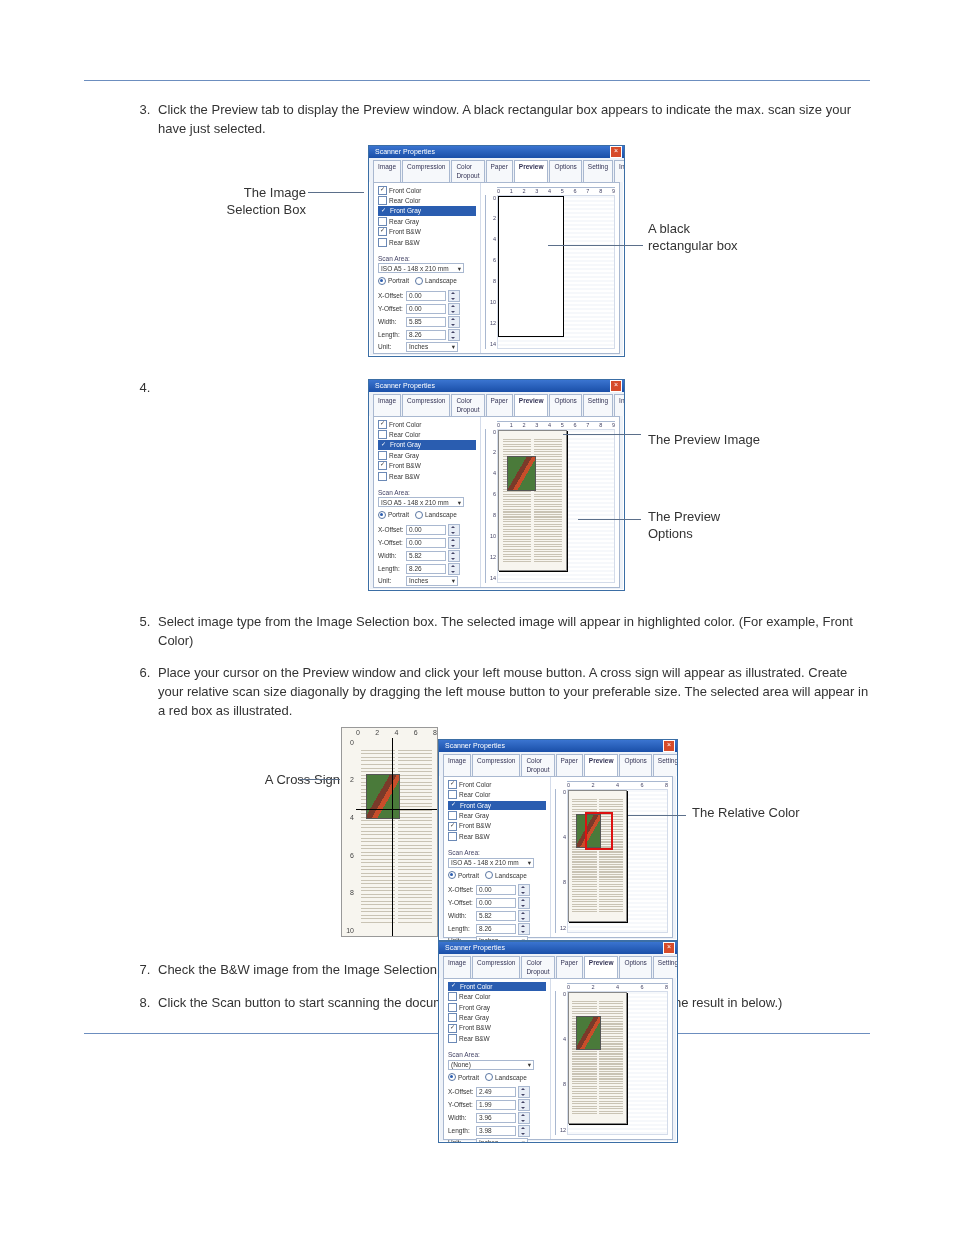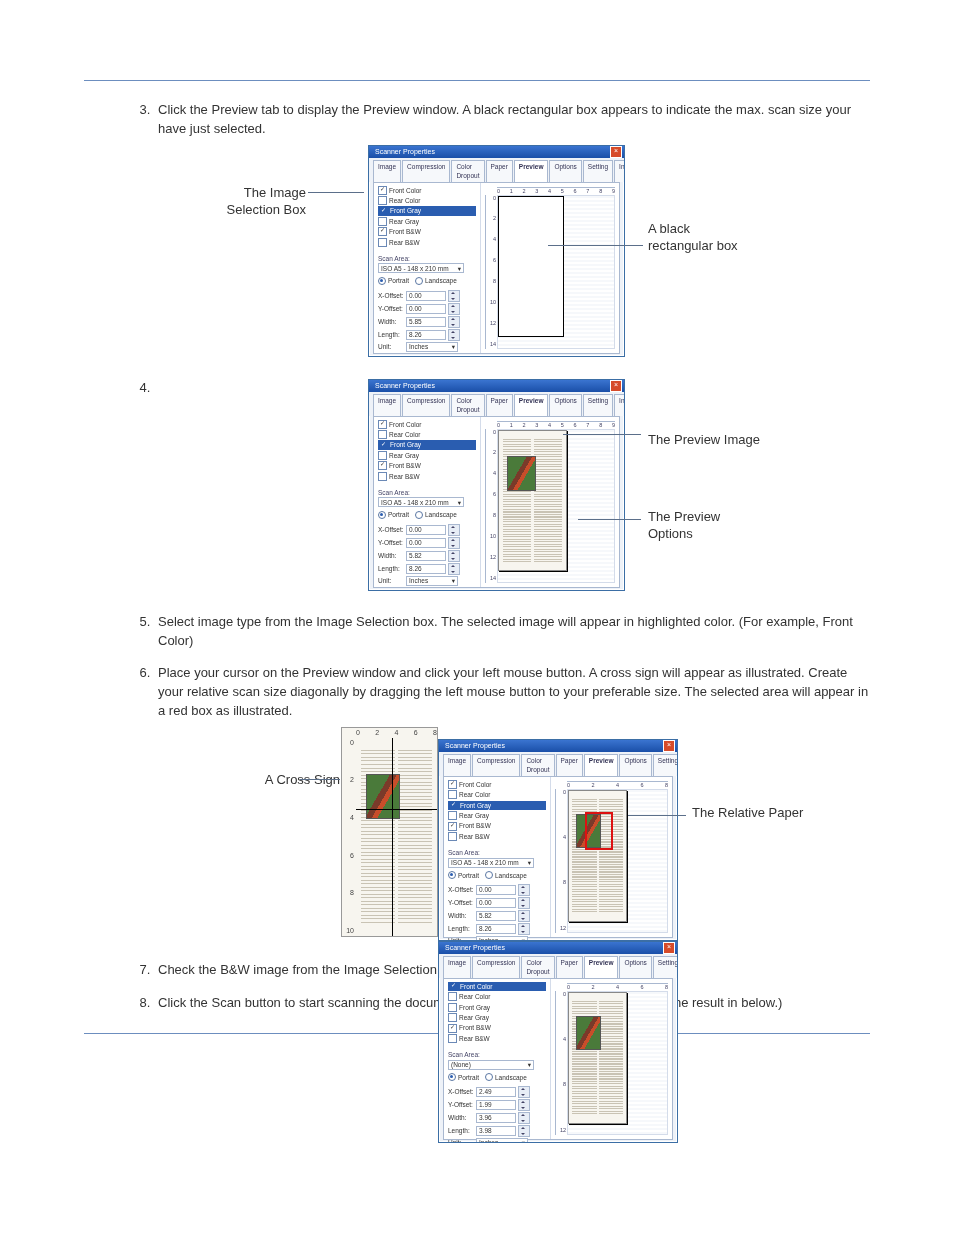--- a/index.html
+++ b/index.html
@@ -587,21 +587,21 @@
                 <div class="photo"></div>
                 <div class="red-box" style="left:28%; top:16%; width:42%; height:26%;"></div>
               </div>
             </div>
           </div>
         </div>
 
       </div>
 
       <div class="lead" style="left:470px; top:88px; width:58px;"></div>
-      <div class="callout" style="left:534px; top:78px; width:120px;">The Relative Paper</div>
+      <div class="callout" style="left:534px; top:78px; width:120px;">The Relative Color</div>
 
       <div class="dlg" style="left:280px; top:214px; width:238px; height:200px;">
         <div class="titlebar">
               <span>Scanner Properties</span>
               <span class="closebtn">×</span>
             </div>
         <div class="tabs">
           <div class="tab">Image</div>
           <div class="tab">Compression</div>
           <div class="tab">Color Dropout</div>

